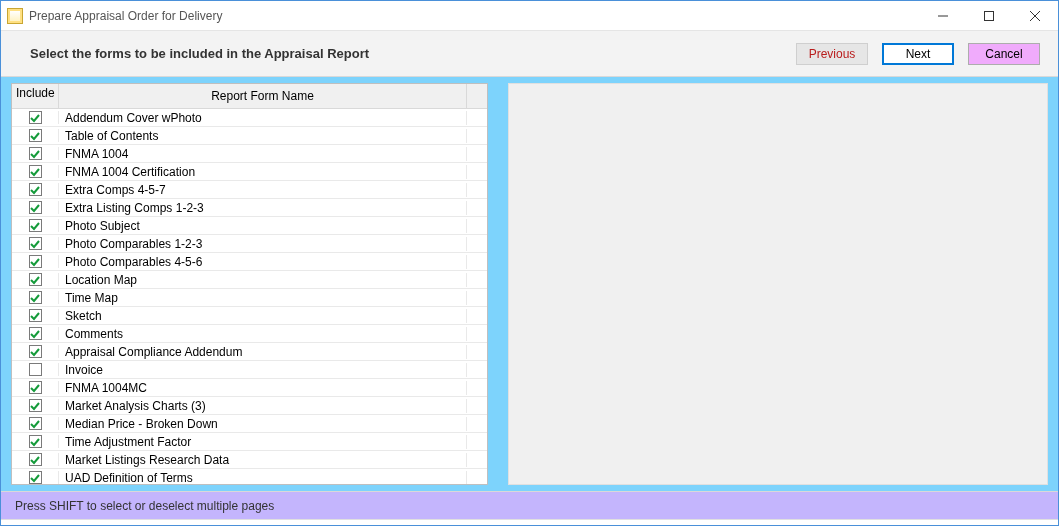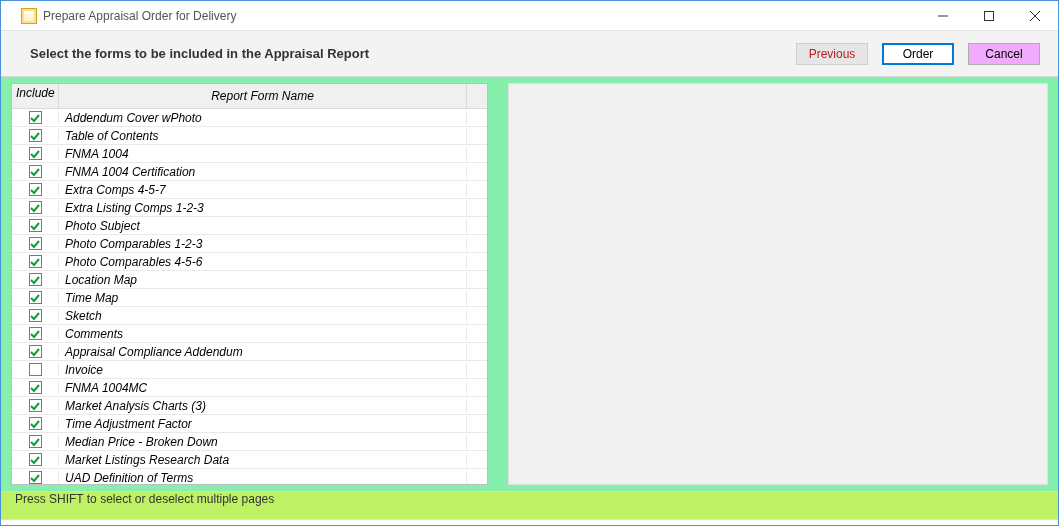--- a/index.html
+++ b/index.html
@@ -15,21 +15,21 @@
       border: 1px solid #4a90d9;
       display: flex;
       flex-direction: column;
       background: #fff;
     }
     .titlebar {
       height: 30px;
       background: #fff;
       display: flex;
       align-items: center;
-      padding-left: 20px;
+      padding-left: 6px;
       border-bottom: 1px solid #e5e5e5;
     }
     .titlebar-icon {
       width: 16px;
       height: 16px;
       margin-right: 6px;
       background: #ffe082;
       border: 1px solid #c9a632;
       position: relative;
     }
@@ -91,22 +91,21 @@
       background: #fff;
       border: 2px solid #0078d7;
       color: #000;
     }
     .content {
       flex: 1;
       display: flex;
       padding: 6px 10px;
       gap: 20px;
       overflow: hidden;
-      background: #86efac;
-      font-style: italic;
+      background: #7dd3fc;
     }
     .grid-wrap {
       width: 477px;
       display: flex;
       flex-direction: column;
       border: 1px solid #bfbfbf;
       background: #fff;
     }
     .grid-head {
       display: flex;
@@ -166,23 +165,24 @@
     .right-pane {
       flex: 1;
       background: #f0f0f0;
       border: 1px solid #e0e0e0;
     }
     .footer {
       height: 28px;
       border-top: 1px solid #d9d9d9;
       padding: 0 14px;
       display: flex;
+      align-items: center;
       font-size: 12px;
       color: #333;
-      background: #bef264;
+      background: #c4b5fd;
     }
     .footer-inner { flex:1; }
     .bottom-border {
       height:6px;
       background:#fff;
       border-top:1px solid #e0e0e0;
     }
   </style>
 </head>
 <body>
@@ -207,21 +207,21 @@
             <path d="M0 0 L10 10 M10 0 L0 10" stroke="#333" stroke-width="1"></path>
           </svg>
       </div>
     </div>
   </div>
 
   <div class="header">
     <div class="header-title">Select the forms to be included in the Appraisal Report</div>
     <div class="header-buttons">
       <div class="btn disabled">Previous</div>
-      <div class="btn primary">Order</div>
+      <div class="btn primary">Next</div>
       <div class="btn">Cancel</div>
     </div>
   </div>
 
   <div class="content">
     <div class="grid-wrap">
       <div class="grid-head">
         <div class="gh-include">Include</div>
         <div class="gh-name">Report Form Name</div>
         <div class="gh-spacer"></div>
@@ -411,32 +411,32 @@
             <div class="cell-spacer"></div>
           </div>
           <div class="row">
             <div class="cell-include">
               <div class="chk checked">
                 <svg width="10" height="10" viewBox="0 0 10 10">
                   <path d="M1 5 L4 8 L9 2" fill="none" stroke="#149b3a" stroke-width="2"></path>
                 </svg>
               </div>
             </div>
+            <div class="cell-name">Median Price - Broken Down</div>
+            <div class="cell-spacer"></div>
+          </div>
+          <div class="row">
+            <div class="cell-include">
+              <div class="chk checked">
+                <svg width="10" height="10" viewBox="0 0 10 10">
+                  <path d="M1 5 L4 8 L9 2" fill="none" stroke="#149b3a" stroke-width="2"></path>
+                </svg>
+              </div>
+            </div>
             <div class="cell-name">Time Adjustment Factor</div>
-            <div class="cell-spacer"></div>
-          </div>
-          <div class="row">
-            <div class="cell-include">
-              <div class="chk checked">
-                <svg width="10" height="10" viewBox="0 0 10 10">
-                  <path d="M1 5 L4 8 L9 2" fill="none" stroke="#149b3a" stroke-width="2"></path>
-                </svg>
-              </div>
-            </div>
-            <div class="cell-name">Median Price - Broken Down</div>
             <div class="cell-spacer"></div>
           </div>
           <div class="row">
             <div class="cell-include">
               <div class="chk checked">
                 <svg width="10" height="10" viewBox="0 0 10 10">
                   <path d="M1 5 L4 8 L9 2" fill="none" stroke="#149b3a" stroke-width="2"></path>
                 </svg>
               </div>
             </div>

